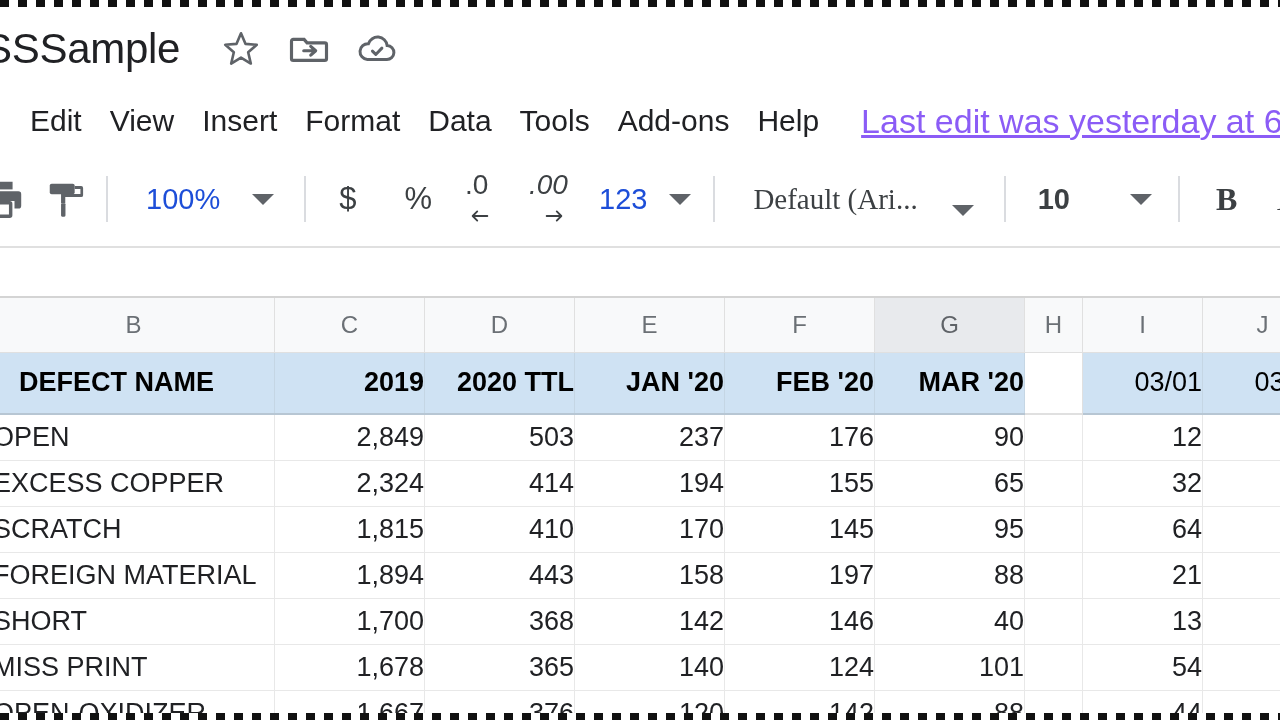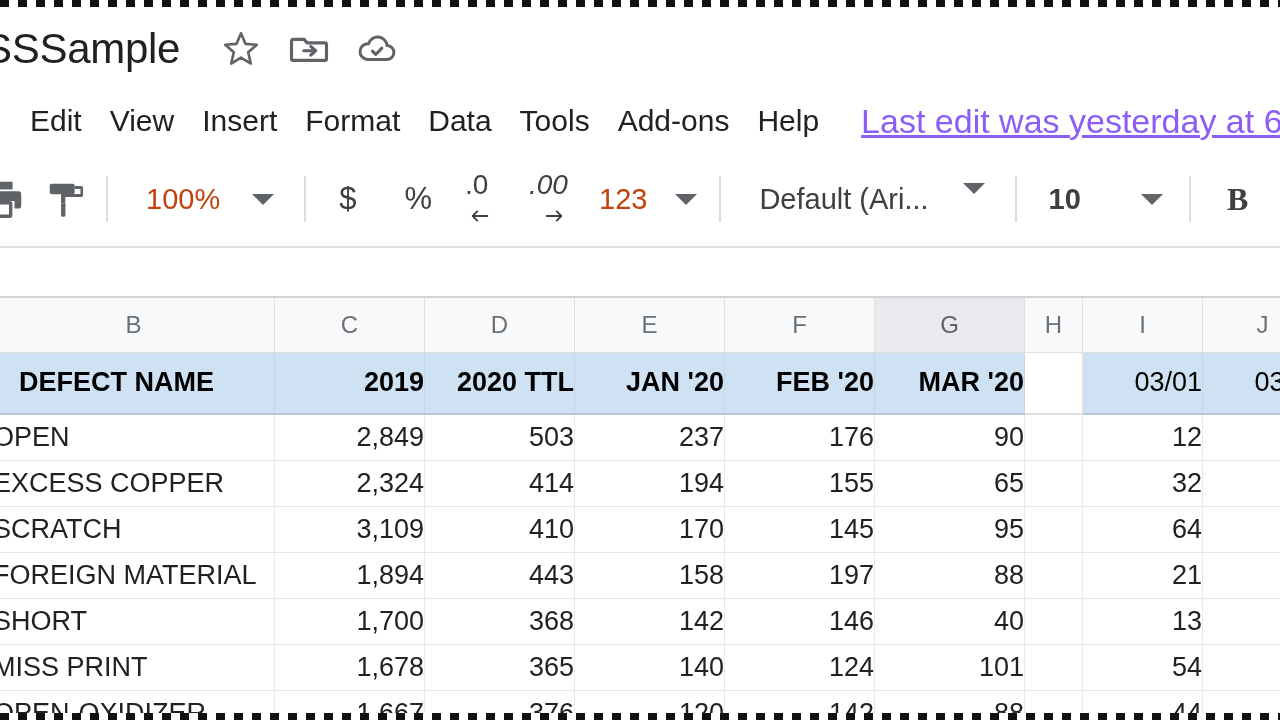--- a/index.html
+++ b/index.html
@@ -102,33 +102,33 @@
     height: 56px;
     color: #5f6368;
     cursor: default;
   }
   .tb-icon { width: 46px; height: 46px; display:block; }
   .tb-sep {
     width: 2px; height: 46px; background: #dadce0;
     margin: 0 16px; flex: 0 0 auto;
   }
   .tb-text {
-    font-size: 29px; color: #c2410c; padding: 0 6px;
+    font-size: 29px; color: #1d4ed8; padding: 0 6px;
   }
   .tb-zoom { display:flex; align-items:center; gap: 26px; padding-left: 16px;}
   .caret {
     width: 0; height: 0;
     border-left: 11px solid transparent;
     border-right: 11px solid transparent;
     border-top: 11px solid #5f6368;
     display:block;
   }
   .tb-sym { font-size: 31px; color: #3c4043; padding: 0 17px; }
   .dec-icon { position: relative; width: 52px; height: 52px; }
-  .font-box { display:flex; align-items:flex-start; padding-left: 22px; }
+  .font-box { display:flex; align-items:flex-end; padding-left: 22px; font-family: Liberation Serif, serif; }
   .font-name { font-size: 29px; color:#3c4043; }
   .size-box { display:flex; align-items:center; }
   .bold-b { font-size: 32px; font-weight: 700; color:#3c4043; padding: 0 20px; font-family:"Liberation Serif", serif;}
   .ital-i { font-size: 32px; font-style: italic; color:#3c4043; padding: 0 20px; font-family:"Liberation Serif", serif;}
 
   
   .formulabar {
     position: absolute;
     top: 250px; left: 0;
     width: 1280px; height: 48px;
@@ -288,21 +288,21 @@
 
     <div class="tb-btn" style="margin-left:14px;font-style:italic;">
       <div class="dec-icon">
         <span style="position:absolute;top:-4px;left:0px;font-size:28px;color:#3c4043;">.00</span>
         <svg viewBox="0 0 24 24" style="position:absolute;bottom:-2px;left:12px;width:26px;height:22px;" fill="none" stroke="#3c4043" stroke-width="2" stroke-linecap="round" stroke-linejoin="round">
           <path d="M4 12h15M15 7l5 5-5 5"></path>
         </svg>
       </div>
     </div>
 
-    <div class="tb-zoom" style="gap:22px;padding-left:12px;">
+    <div class="tb-zoom" style="gap:16px;padding-left:12px;">
       <span class="tb-text">123</span>
       <span class="caret"></span>
     </div>
 
     <div class="tb-sep" style="margin-left:22px;"></div>
 
     <div class="font-box">
       <span class="font-name">Default (Ari...</span>
       <span class="caret" style="margin-left:34px;"></span>
     </div>
@@ -387,21 +387,21 @@
           <td class="tright">194</td>
           <td class="tright">155</td>
           <td class="tright">65</td>
           <td></td>
           <td class="tright">32</td>
           <td class="tright">11</td>
         </tr>
 
         <tr class="datarow">
           <td class="tleft">SCRATCH</td>
-          <td class="tright">3,109</td>
+          <td class="tright">1,815</td>
           <td class="tright">410</td>
           <td class="tright">170</td>
           <td class="tright">145</td>
           <td class="tright">95</td>
           <td></td>
           <td class="tright">64</td>
           <td class="tright">21</td>
         </tr>
 
         <tr class="datarow">

